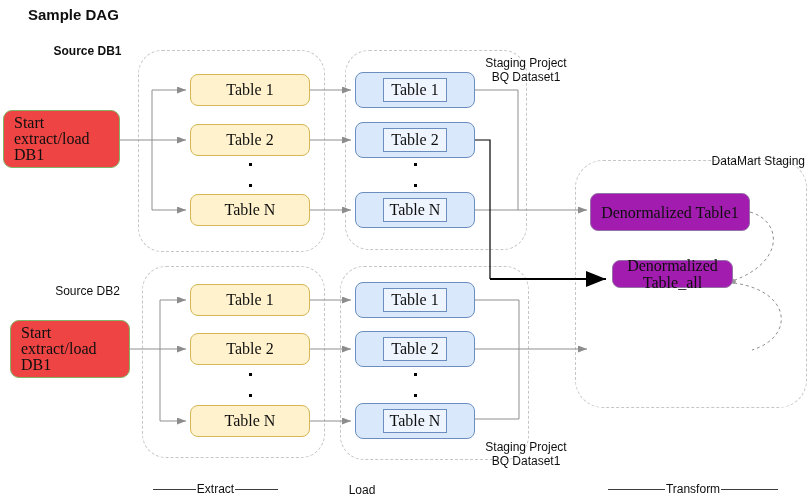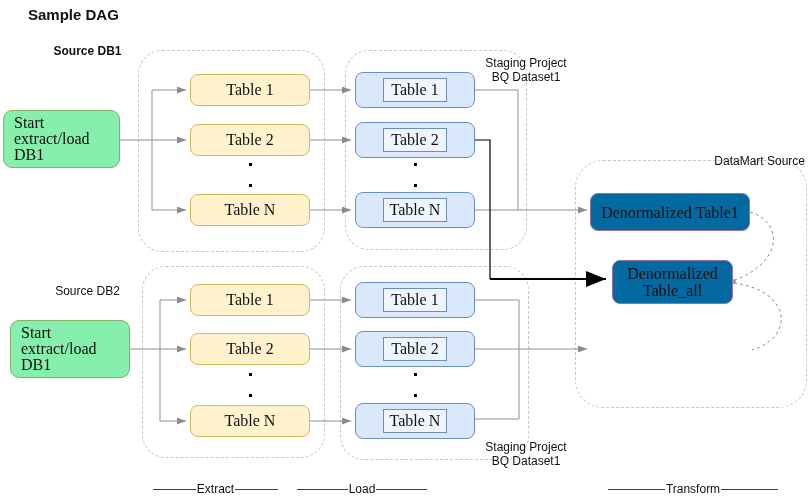--- a/index.html
+++ b/index.html
@@ -7,27 +7,27 @@
     position:relative;width:811px;height:499px;background:#fff;overflow:hidden;
     font-family:"Liberation Sans","DejaVu Sans",sans-serif;color:#0f0f0f;
   }
   .ttl{position:absolute;left:28px;top:6px;font-size:15px;font-weight:bold;}
   .lbl{position:absolute;font-size:12px;line-height:14px;white-space:nowrap;}
   .lblc{text-align:center;}
   .lblr{text-align:right;}
   .grp{position:absolute;border:1px dashed #c6c6c6;border-radius:26px;box-sizing:border-box;}
   .node{position:absolute;box-sizing:border-box;display:flex;align-items:center;justify-content:center;
         font-size:16px;line-height:16px;font-family:Liberation Serif, serif;}
-  .green{background:#86efac;border:1px solid #82b366;border-radius:9px;
+  .green{background:#ef4444;border:1px solid #82b366;border-radius:9px;
          justify-content:flex-start;text-align:left;padding:0 4px 0 10px;}
   .yellow{background:#fff2cc;border:1px solid #d6b656;border-radius:8px;width:120px;height:32px;left:190px;}
   .blue{background:#dae8fc;border:1px solid #6c8ebf;border-radius:8px;width:120px;height:36px;left:355px;}
   .innerbox{box-sizing:border-box;width:64px;height:24px;border:1px solid #6c8ebf;
             background:rgba(255,255,255,0.55);display:flex;align-items:center;justify-content:center;}
-  .purple{background:#0369a1;border:1px solid #9673a6;border-radius:8px;text-align:center;
+  .purple{background:#a21caf;border:1px solid #9673a6;border-radius:8px;text-align:center;
           line-height:17px;padding:0 8px;}
   .dot{position:absolute;width:3px;height:3px;background:#000;}
   .rule{position:absolute;display:flex;align-items:center;font-size:12px;line-height:14px;height:14px;}
   .rule .ln{flex:1;border-top:1px solid #3d3d3d;}
   .rule .tx{padding:0 1px;white-space:nowrap;text-align:center;}
   svg.wires{position:absolute;left:0;top:0;pointer-events:none;}
 </style>
 </head>
 <body>
 
@@ -94,21 +94,21 @@
 
   <div class="lbl lblc" style="left:470px;top:56px;width:112px;">
     <div>Staging Project</div>
     <div>BQ Dataset1</div>
   </div>
   <div class="lbl lblc" style="left:470px;top:440px;width:112px;">
     <div>Staging Project</div>
     <div>BQ Dataset1</div>
   </div>
   <div class="lbl lblr" style="left:650px;top:154px;width:155px;">
-    <div>DataMart Source</div>
+    <div>DataMart Staging</div>
   </div>
 
   <div class="node green" style="left:3px;top:110px;width:117px;height:58px;">Start extract/load DB1</div>
   <div class="node green" style="left:10px;top:320px;width:120px;height:58px;">Start extract/load DB1</div>
 
   <div class="node yellow" style="top:74px;">Table 1</div>
   <div class="node yellow" style="top:124px;">Table 2</div>
   <div class="node yellow" style="top:194px;">Table N</div>
   <div class="dot" style="left:249px;top:163px;"></div>
   <div class="dot" style="left:249px;top:184px;"></div>
@@ -137,28 +137,28 @@
   <div class="node blue" style="top:331px;">
     <div class="innerbox">Table 2</div>
   </div>
   <div class="node blue" style="top:403px;">
     <div class="innerbox">Table N</div>
   </div>
   <div class="dot" style="left:414px;top:373px;"></div>
   <div class="dot" style="left:414px;top:394px;"></div>
 
   <div class="node purple" style="left:590px;top:193px;width:160px;height:38px;">Denormalized Table1</div>
-  <div class="node purple" style="left:612px;top:260px;width:121px;height:44px;">Denormalized Table_all</div>
+  <div class="node purple" style="left:612px;top:260px;width:121px;height:28px;">Denormalized Table_all</div>
 
   <div class="rule" style="left:153px;top:482px;width:125px;">
     <span class="ln"></span>
     <span class="tx">Extract</span>
     <span class="ln"></span>
   </div>
-  <div class="rule" style="left:297px;top:482px;width:130px;">
+  <div class="rule" style="left:297px;top:482px;width:130px;flex-direction:column;">
     <span class="ln"></span>
     <span class="tx">Load</span>
     <span class="ln"></span>
   </div>
   <div class="rule" style="left:608px;top:482px;width:170px;">
     <span class="ln"></span>
     <span class="tx">Transform</span>
     <span class="ln"></span>
   </div>
 

